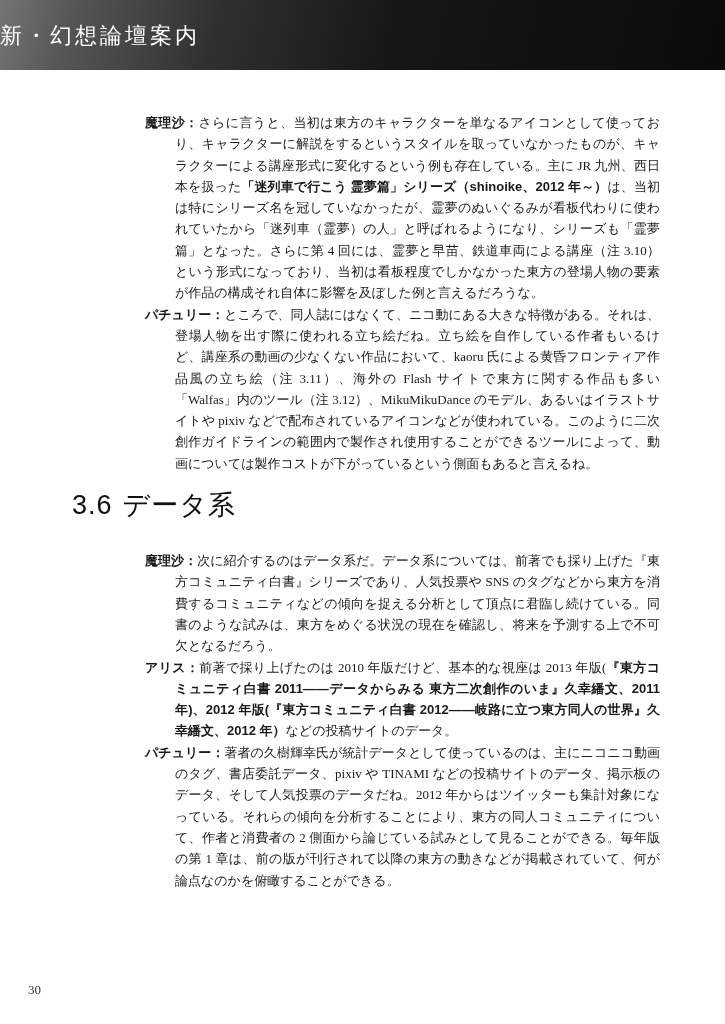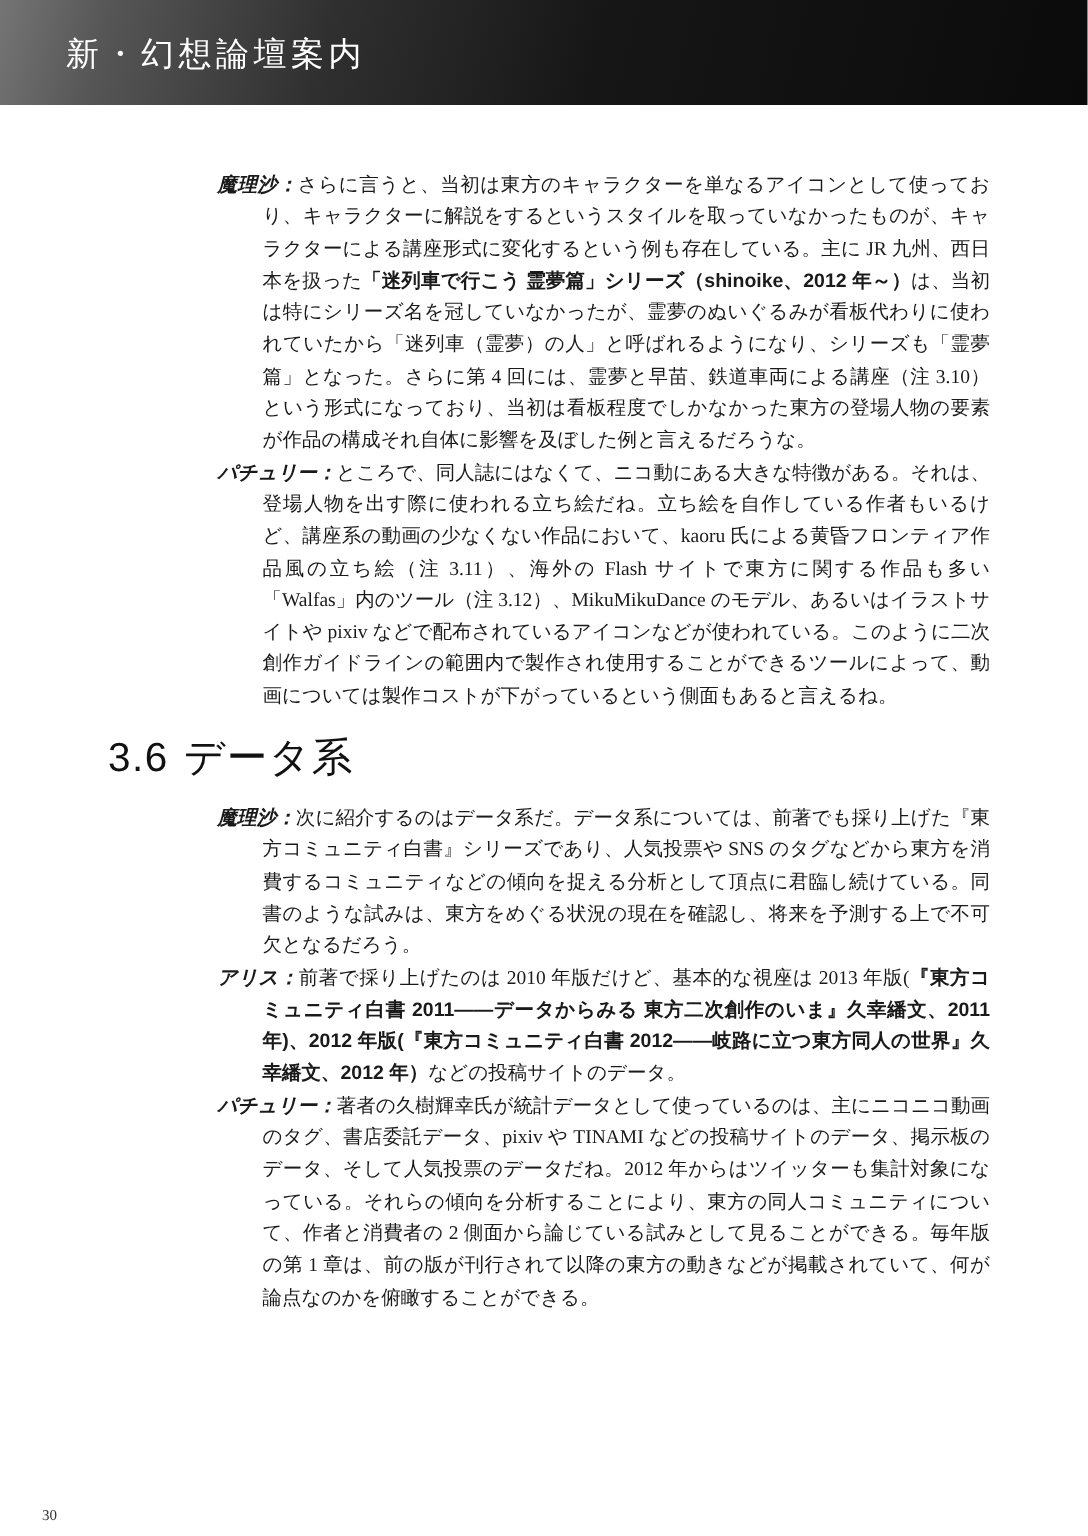--- a/index.html
+++ b/index.html
@@ -12,52 +12,51 @@
   
   .banner{
     position:absolute;top:0;left:0;width:725px;height:70px;
     background:linear-gradient(104deg,#757575 0%,#565656 10%,#303030 30%,#161616 55%,#0b0b0b 100%);
     display:flex;align-items:center;
   }
   .banner-title{
     color:#ffffff;
     font-family:"Liberation Serif","DejaVu Serif",serif;
     font-size:22px;letter-spacing:3px;font-weight:400;
-    padding-left:44px;padding-top:2px;
+    padding-top:2px;
   }
   
   .content{
     position:absolute;top:112px;left:145px;width:515px;
     font-size:13px;line-height:21.3px;text-align:justify;
   }
   .para{margin:0;}
   .para.hanging{padding-left:30px;text-indent:-30px;}
   .para.continuation{padding-left:30px;text-indent:0;}
   .speaker{
     font-family:"Liberation Sans","DejaVu Sans",sans-serif;
     font-weight:700;
-    font-style:italic;
   }
   .bold-title{
     font-family:"Liberation Sans","DejaVu Sans",sans-serif;
     font-weight:700;
   }
   
   .section-heading{
-    margin:14px 0 12px -73px;
+    margin:14px 0 28px -73px;
     font-family:"Liberation Sans","DejaVu Sans",sans-serif;
     font-weight:500;font-size:27px;line-height:34px;
     text-align:left;text-indent:0;color:#111111;
     letter-spacing:1px;
   }
   .section-number{margin-right:10px;}
   
   .page-number{
-    position:absolute;left:28px;bottom:8px;
-    font-size:10px;color:#333333;
+    position:absolute;left:28px;bottom:26px;
+    font-size:13px;color:#333333;
     font-family:"Liberation Serif","DejaVu Serif",serif;
     text-align:center;
   }
 </style>
 </head>
 <body>
 
 <div class="banner">
   <div class="banner-title">新・幻想論壇案内</div>
 </div>

